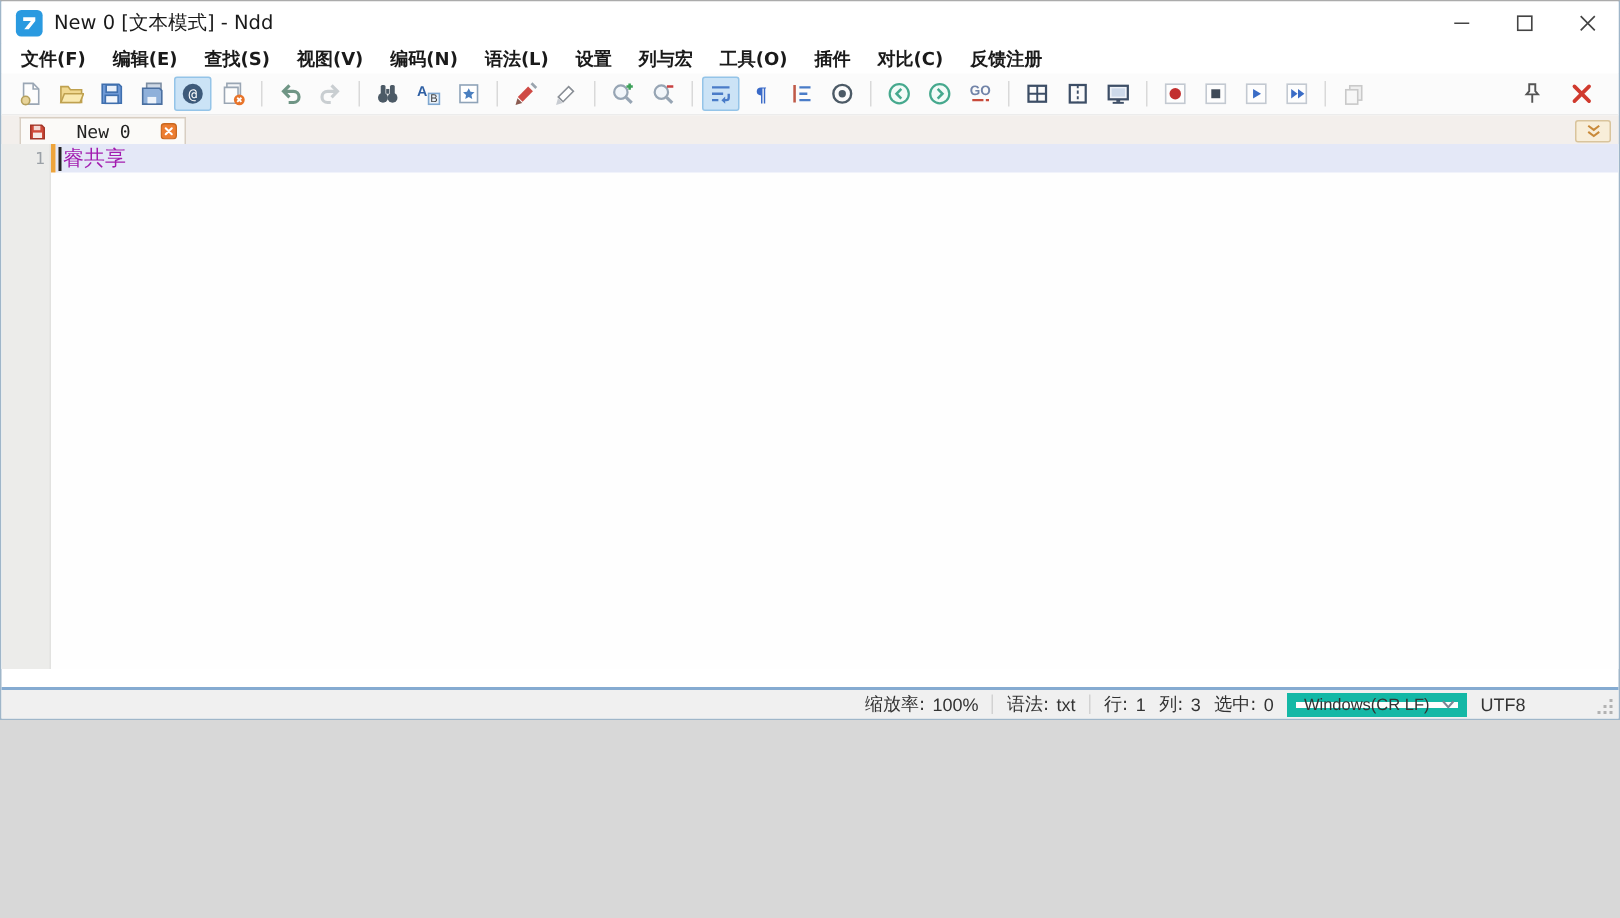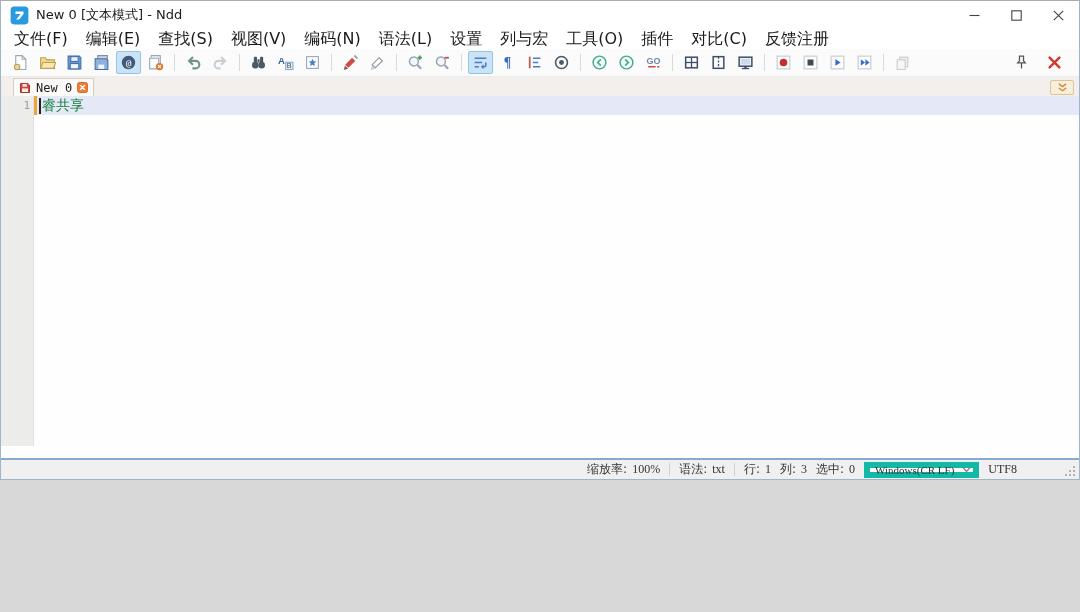--- a/index.html
+++ b/index.html
@@ -34,22 +34,22 @@
   }
 
   
   .menubar {
     height: 20px; flex: 0 0 20px;
     display: flex; align-items: center;
     background: #ffffff;
     padding-left: 4px;
   }
   .menu-item {
-    font-size: 16px; color: #1a1a1a;
-    padding: 2px 9px; white-space: nowrap; cursor: default;
+    font-size: 12px; color: #1a1a1a;
+    padding: 2px 9px; white-space: nowrap; cursor: default; font-weight: bold;
   }
 
   
   .toolbar {
     height: 28px; flex: 0 0 28px;
     display: flex; align-items: center;
     background: #fbfbfb;
     border-bottom: 1px solid #ececec;
     padding-left: 6px;
   }
@@ -74,21 +74,21 @@
     display: flex; align-items: flex-end;
     background: #f3efec;
     padding-left: 12px;
   }
   .tab {
     height: 18px;
     display: flex; align-items: center;
     background: #fbfaf8;
     border: 1px solid #d8cec2; border-bottom: none;
     padding: 0 5px 0 5px;
-    gap: 5px;
+    gap: 20px;
   }
   .tab-label {
     font-family: "DejaVu Sans Mono", "Liberation Mono", monospace;
     font-size: 12px; color: #222; white-space: nowrap;
   }
   .tab-mod-icon svg { width: 12px; height: 12px; display: block; }
   .tab-close svg { width: 11px; height: 11px; display: block; }
   .tab-list-button {
     margin-left: auto; margin-right: 5px; margin-bottom: 1px;
     width: 24px; height: 15px;
@@ -124,38 +124,38 @@
   }
   .mod-marker {
     width: 3px; height: 19px; background: #eda43c;
     margin-left: 4px; flex: 0 0 3px; position: relative; z-index: 2;
   }
   .caret {
     width: 2px; height: 16px; background: #222;
     margin-left: 2px; flex: 0 0 2px; position: relative; z-index: 2;
   }
   .line-text {
-    font-size: 14px; color: #15803d; margin-left: 1px;
+    font-size: 14px; color: #a21caf; margin-left: 1px;
     position: relative; z-index: 2; white-space: pre;
   }
 
   
   .statusbar {
     height: 21px; flex: 0 0 21px;
     border-top: 2px solid #85abd1;
     background: #f0f0f0;
     display: flex; align-items: center; justify-content: flex-end;
     padding-right: 62px;
     font-size: 12px; color: #333;
     position: relative;
     margin-top: 12px;
   }
   .sb-seg { display: flex; align-items: center; white-space: nowrap; }
   .sb-label { margin-right: 5px; }
-  .sb-value { font-family: Liberation Serif, serif; font-size: 12px; }
+  .sb-value { font-family: Liberation Sans, sans-serif; font-size: 12px; }
   .sb-sep { width: 1px; height: 13px; background: #d2d2d2; margin: 0 9px; }
   .sb-gap { width: 9px; }
   .sb-combo {
     display: flex; align-items: center;
     background: #fdfdfd; border: 6px solid #14b8a6;
     height: 16px; padding: 0 2px 0 5px; margin: 0 9px;
     min-width: 103px;
   }
   .sb-combo .sb-value { font-size: 11px; }
   .combo-chevron { margin-left: auto; padding-left: 8px; }

